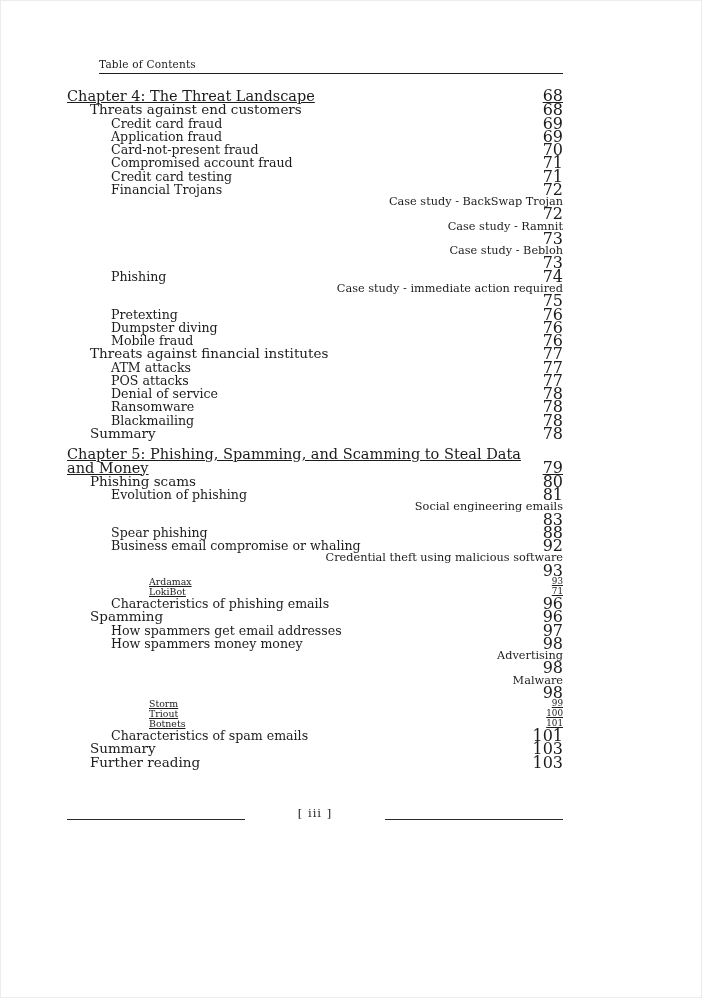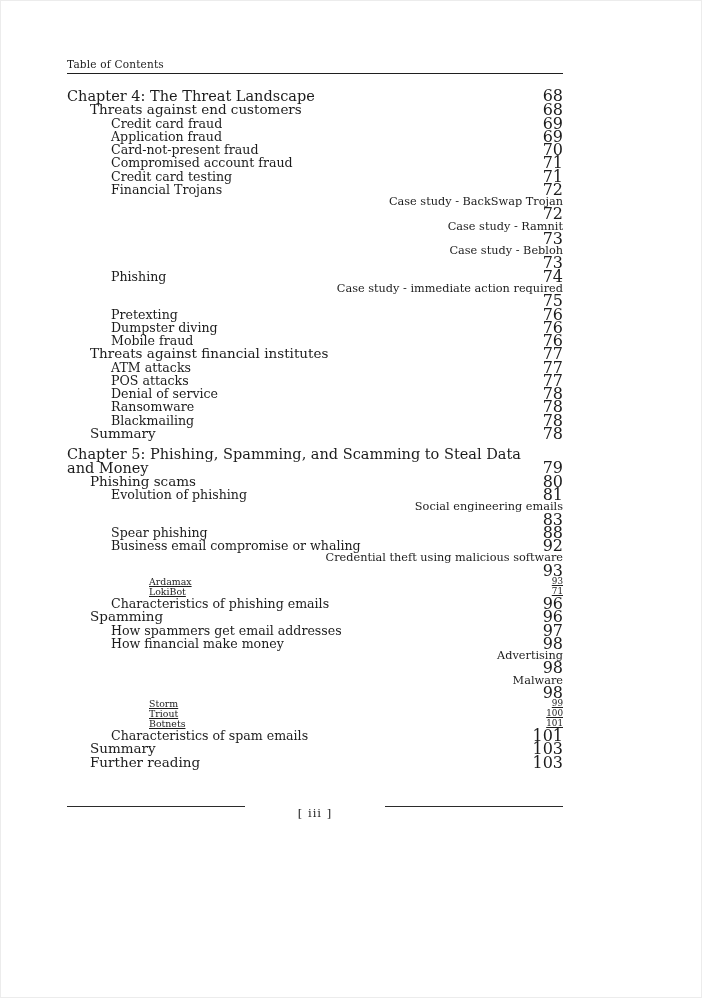--- a/index.html
+++ b/index.html
@@ -12,20 +12,21 @@
     font-family:"DejaVu Serif", serif;
     color:#1c1c1c;
     overflow:hidden;
   }
   .content {
     margin-left:66px;
     width:496px;
   }
   .running-head {
     padding-top:57px;
+    margin-left:32px;
   }
   .running-head .rh-title {
     font-size:10.5px;
     line-height:12px;
     letter-spacing:0.2px;
     display:block;
     padding-bottom:3px;
   }
   .header-rule {
     border:none;
@@ -40,29 +41,29 @@
     box-sizing:border-box;
     cursor:pointer;
   }
   .row .t { flex:1 1 auto; }
   .row .p {
     white-space:nowrap;
     margin-left:10px;
     font-size:16px;
     flex:0 0 auto;
   }
-  .lv0 { font-size:14.5px; line-height:14px; margin-top:6px; }
+  .lv0 { font-size:14.5px; line-height:14px; margin-top:6px;text-decoration:underline; }
   .lv1 { font-size:13.5px; line-height:13.7px; padding-left:23px;justify-content:center; }
   .lv2 { font-size:12.6px; line-height:13.2px; padding-left:44px; }
   .lv3 { font-size:11.3px; line-height:12.3px; padding-left:61px;flex-direction:column; }
   .lv4 { font-size:9.4px;  line-height:9.9px;  padding-left:82px;text-decoration:underline; }
   .lv4 .p { font-size:8.8px; }
   .footer {
     display:flex;
-    align-items:flex-start;
+    align-items:flex-end;
     margin-top:36px;
     gap:40px;
   }
   .fline {
     flex:1 1 auto;
     border-top:1.2px solid #2b2b2b;
     height:0;
   }
   .flabel {
     padding:0 13px;
@@ -218,21 +219,21 @@
   </div>
         <div class="row lv1">
     <span class="t">Spamming</span>
     <span class="p">96</span>
   </div>
         <div class="row lv2">
     <span class="t">How spammers get email addresses</span>
     <span class="p">97</span>
   </div>
         <div class="row lv2">
-    <span class="t">How financial make money</span>
+    <span class="t">How spammers money money</span>
     <span class="p">98</span>
   </div>
         <div class="row lv3">
     <span class="t">Advertising</span>
     <span class="p">98</span>
   </div>
         <div class="row lv3">
     <span class="t">Malware</span>
     <span class="p">98</span>
   </div>

